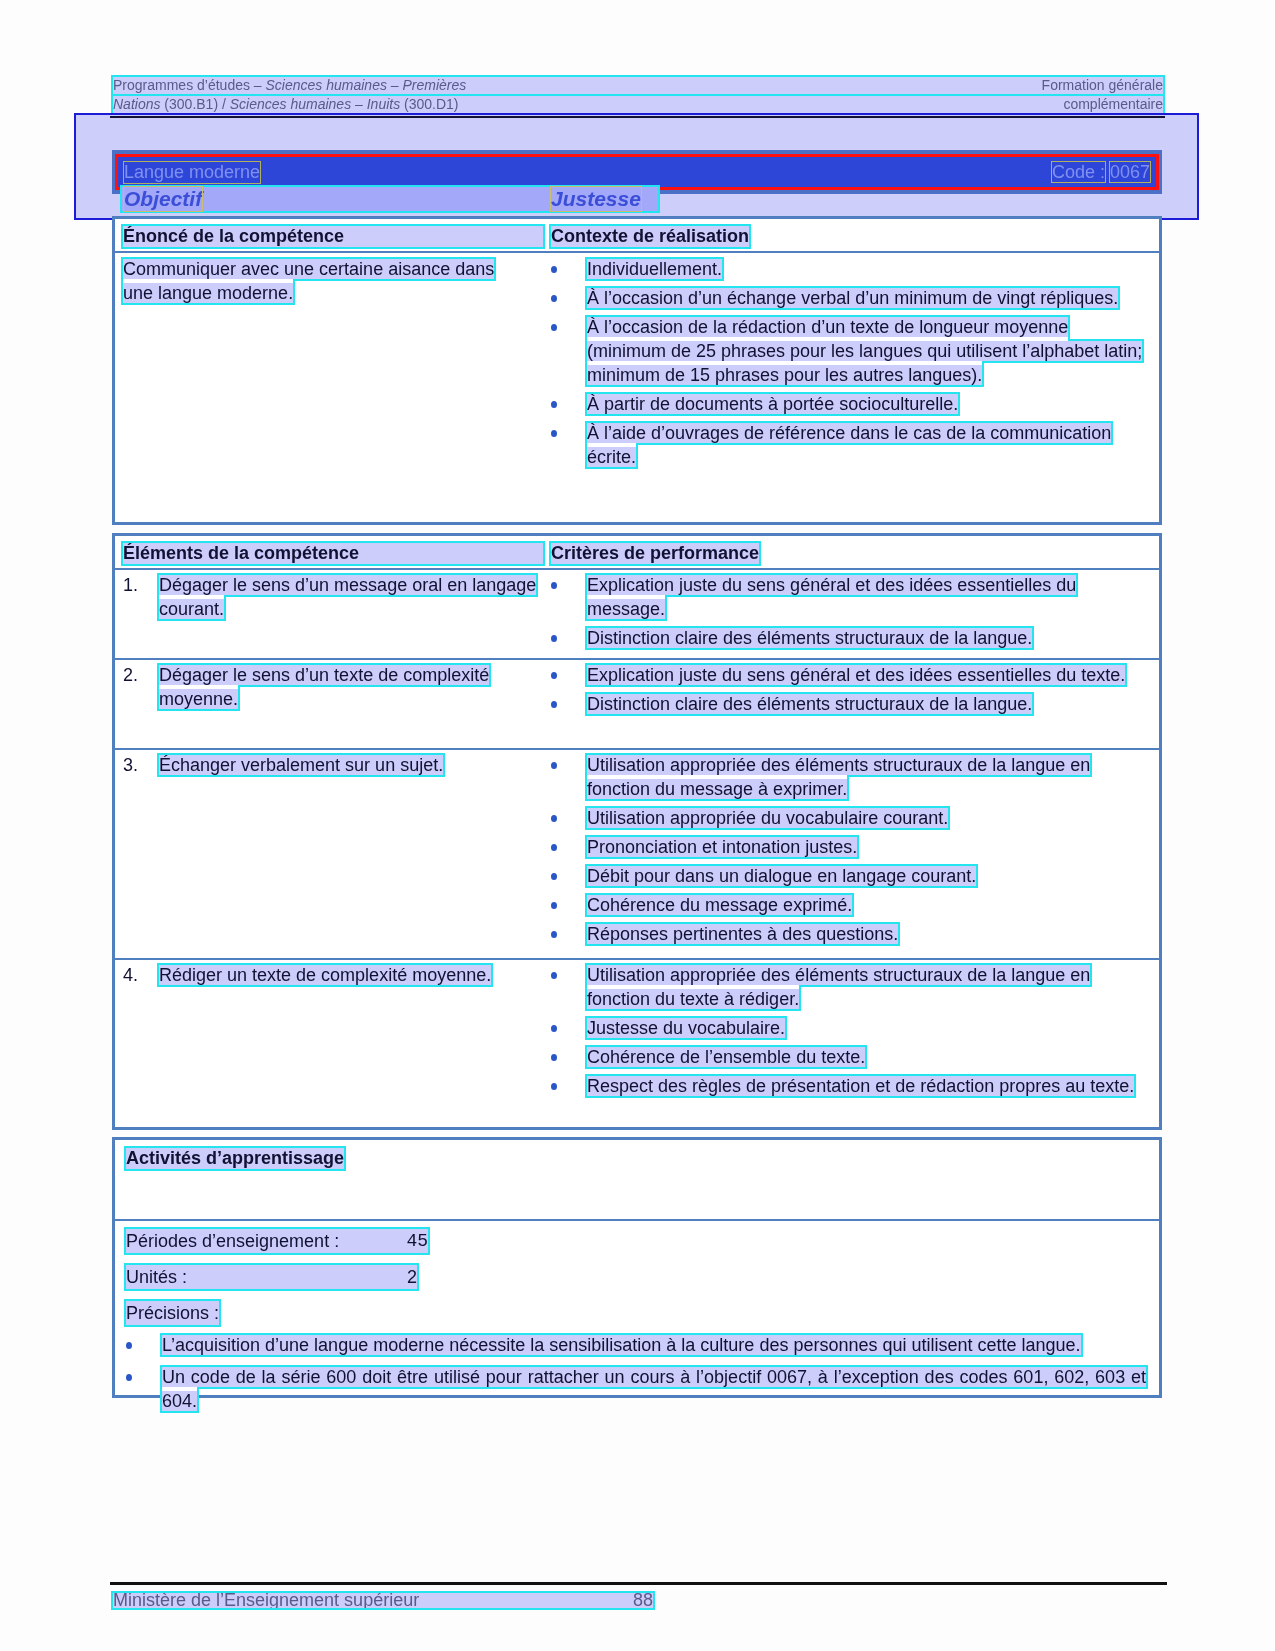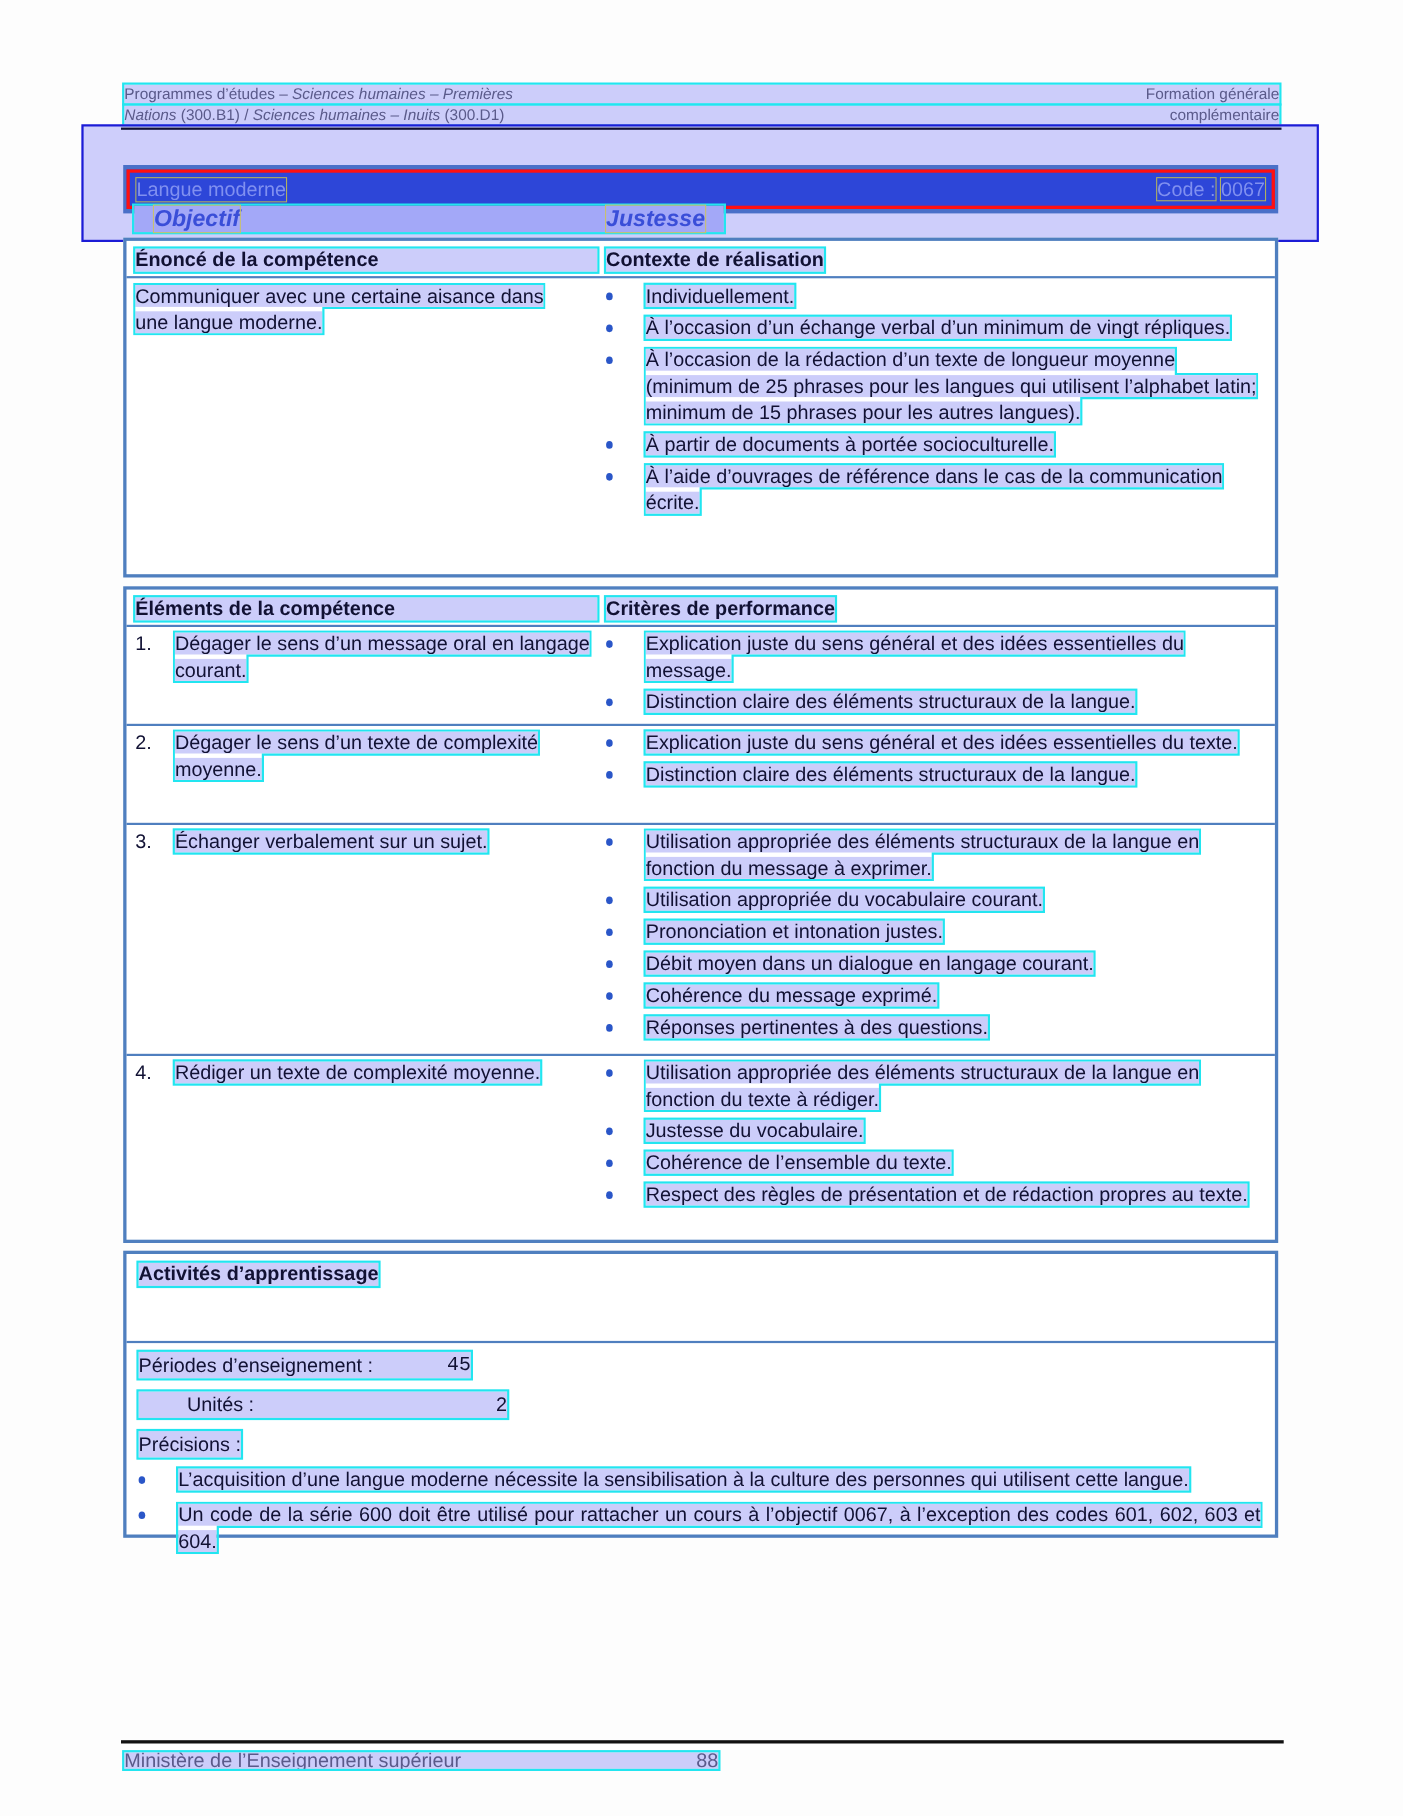--- a/index.html
+++ b/index.html
@@ -63,21 +63,21 @@
   <div class="titlebar-inner">
     <span>Langue moderne</span>
     <span style="outline:none;">
       <span>Code :</span>
       <span>0067</span>
     </span>
   </div>
 </div>
 
 <div class="abs objbar"></div>
-<div class="abs objlabel" style="left:140px;top:187px;">Objectif</div>
+<div class="abs objlabel" style="left:124px;top:187px;">Objectif</div>
 <div class="abs objlabel" style="left:551px;top:187px;">Justesse</div>
 
 <div class="tbl" style="top:216px;height:309px;">
   <div class="row" style="height:32px;">
     <div class="cell-l th hl" style="top:7px;">Énoncé de la compétence</div>
     <div class="cell-r th hl" style="top:7px;width:auto;">Contexte de réalisation</div>
   </div>
   <div class="row" style="height:270px;">
     <div class="cell-l txt" style="top:4px;width:400px;">
       <span class="hl">Communiquer avec une certaine aisance dans une langue moderne.</span>
@@ -122,21 +122,21 @@
 
   <div class="row" style="height:208px;">
     <div class="cell-l txt" style="top:3px;">
       <span class="num">3.</span>
       <div class="numtxt"><span class="hl">Échanger verbalement sur un sujet.</span></div>
     </div>
     <div class="cell-r txt" style="top:3px;">
       <div class="li"><span class="bullet"></span><span class="hl">Utilisation appropriée des éléments structuraux de la langue en fonction du message à exprimer.</span></div>
       <div class="li"><span class="bullet"></span><span class="hl">Utilisation appropriée du vocabulaire courant.</span></div>
       <div class="li"><span class="bullet"></span><span class="hl">Prononciation et intonation justes.</span></div>
-      <div class="li"><span class="bullet"></span><span class="hl">Débit moyen dans un dialogue en langage courant.</span></div>
+      <div class="li"><span class="bullet"></span><span class="hl">Débit pour dans un dialogue en langage courant.</span></div>
       <div class="li"><span class="bullet"></span><span class="hl">Cohérence du message exprimé.</span></div>
       <div class="li"><span class="bullet"></span><span class="hl">Réponses pertinentes à des questions.</span></div>
     </div>
   </div>
 
   <div class="row" style="height:170px;">
     <div class="cell-l txt" style="top:3px;">
       <span class="num">4.</span>
       <div class="numtxt"><span class="hl">Rédiger un texte de complexité moyenne.</span></div>
     </div>
@@ -151,21 +151,21 @@
 
 <div class="tbl" style="top:1137px;height:261px;">
   <div class="row" style="height:34px;">
     <div class="th hl abs" style="left:11px;top:8px;">Activités d’apprentissage</div>
   </div>
   <div class="row" style="height:220px;margin-top:45px;">
     <div class="abs txt hl" style="left:11px;top:8px;width:302px;">
       <span>Périodes d’enseignement :</span>
       <span style="position:absolute;right:0;font-family:Liberation Mono, monospace;">45</span>
     </div>
-    <div class="abs txt hl" style="left:11px;top:44px;width:291px;padding-left:44px;">
+    <div class="abs txt hl" style="left:11px;top:44px;width:291px;">
       <span>Unités :</span>
       <span style="position:absolute;right:0;">2</span>
     </div>
     <div class="abs txt hl" style="left:11px;top:80px;">Précisions :</div>
     <div class="abs txt" style="left:11px;top:112px;width:1020px;text-align:justify;">
       <div class="li" style="margin-bottom:8px;"><span class="bullet"></span><span class="hl">L’acquisition d’une langue moderne nécessite la sensibilisation à la culture des personnes qui utilisent cette langue.</span></div>
       <div class="li"><span class="bullet"></span><span class="hl">Un code de la série 600 doit être utilisé pour rattacher un cours à l’objectif 0067, à l’exception des codes 601, 602, 603 et 604.</span></div>
     </div>
   </div>
 </div>

